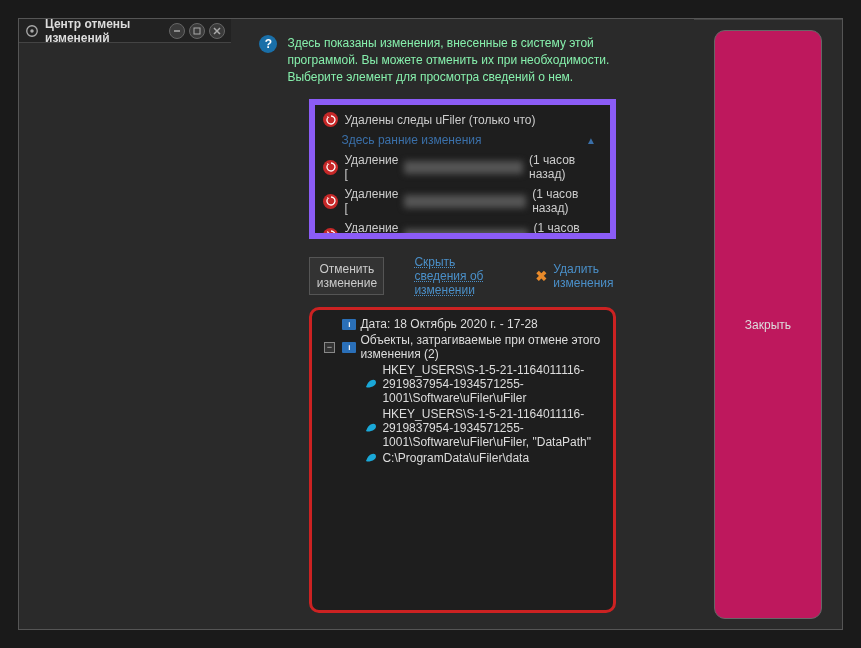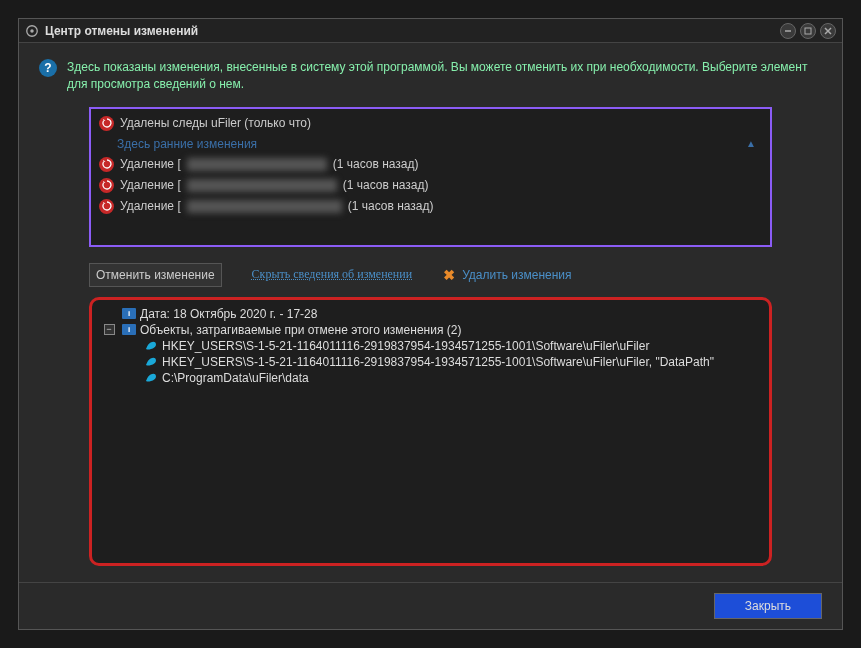--- a/index.html
+++ b/index.html
@@ -11,21 +11,22 @@
   width: 861px;
   height: 648px;
   padding: 18px;
 }
 .window {
   background: #2a2a2a;
   border: 1px solid #555;
   width: 100%;
   height: 100%;
   display: flex;
-  flex-direction: column;
+  flex-direction: row;
+  gap: 8px;
 }
 .titlebar {
   background: #222;
   height: 24px;
   display: flex;
   align-items: center;
   padding: 0 6px;
   border-bottom: 1px solid #444;
 }
 .titlebar-icon {
@@ -42,21 +43,21 @@
 .content { flex: 1; padding: 16px 20px; display: flex; flex-direction: column; }
 .info-row { display: flex; gap: 10px; margin-bottom: 14px; }
 .help-icon {
   width: 18px; height: 18px; border-radius: 50%;
   background: #1a6fa8; color: #fff;
   display: flex; align-items: center; justify-content: center;
   font-weight: bold; font-size: 12px; flex-shrink: 0;
 }
 .info-text { color: #86efac; line-height: 1.4; }
 .changes-box {
-  background: #1e1e1e; border: 2px solid #8b5cf6;
+  background: #1e1e1e; border: 6px solid #8b5cf6;
   margin: 0 50px 16px 50px; padding: 4px 0;
   height: 140px; overflow: hidden;
 }
 .change-row {
   display: flex; align-items: center;
   padding: 3px 8px; color: #ccc; gap: 6px;
 }
 .undo-icon {
   width: 15px; height: 15px; border-radius: 50%;
   background: #c62828; display: flex; align-items: center; justify-content: center;
@@ -77,21 +78,21 @@
 .action-row {
   display: flex; gap: 30px; align-items: center;
   margin: 0 50px 10px 50px;
 }
 .action-btn {
   background: #333; border: 1px solid #555;
   color: #ccc; padding: 4px 6px; font-size: 12px;
   cursor: pointer;
 }
 .action-link { color: #4a8fc8; cursor: pointer; }
-.action-link.underline { text-decoration: underline dotted; font-family: Liberation Serif, serif; }
+.action-link.underline { text-decoration: underline dotted; }
 .action-link.del { display: flex; align-items: center; gap: 6px; }
 .x-icon {
   width: 14px; height: 14px;
   display: flex; align-items: center; justify-content: center;
   color: #e88a2a; font-weight: bold; font-size: 14px;
 }
 .details-box {
   border: 3px solid #c22; border-radius: 10px;
   margin: 0 50px; flex: 1;
   background: #1e1e1e; padding: 6px 8px;
@@ -114,23 +115,23 @@
 }
 .dolphin-icon {
   width: 14px; height: 14px; flex-shrink: 0;
   display: flex; align-items: center; justify-content: center;
 }
 .footer {
   padding: 10px 20px; display: flex; justify-content: flex-end;
   border-top: 1px solid #444;
 }
 .close-btn {
-  background: #1d4ed8; border: 1px solid #666;
+  background: #be185d; border: 1px solid #666;
   color: #ddd; padding: 5px 30px; font-size: 12px;
-  cursor: pointer; border-radius: 0;
+  cursor: pointer; border-radius: 11px;
 }
 </style>
 </head>
 <body>
 
 <div class="window">
   <div class="titlebar">
     <span class="titlebar-icon">
       <svg viewBox="0 0 16 16">
           <circle cx="8" cy="8" r="6" fill="none" stroke="#aaa" stroke-width="1.5"></circle>

